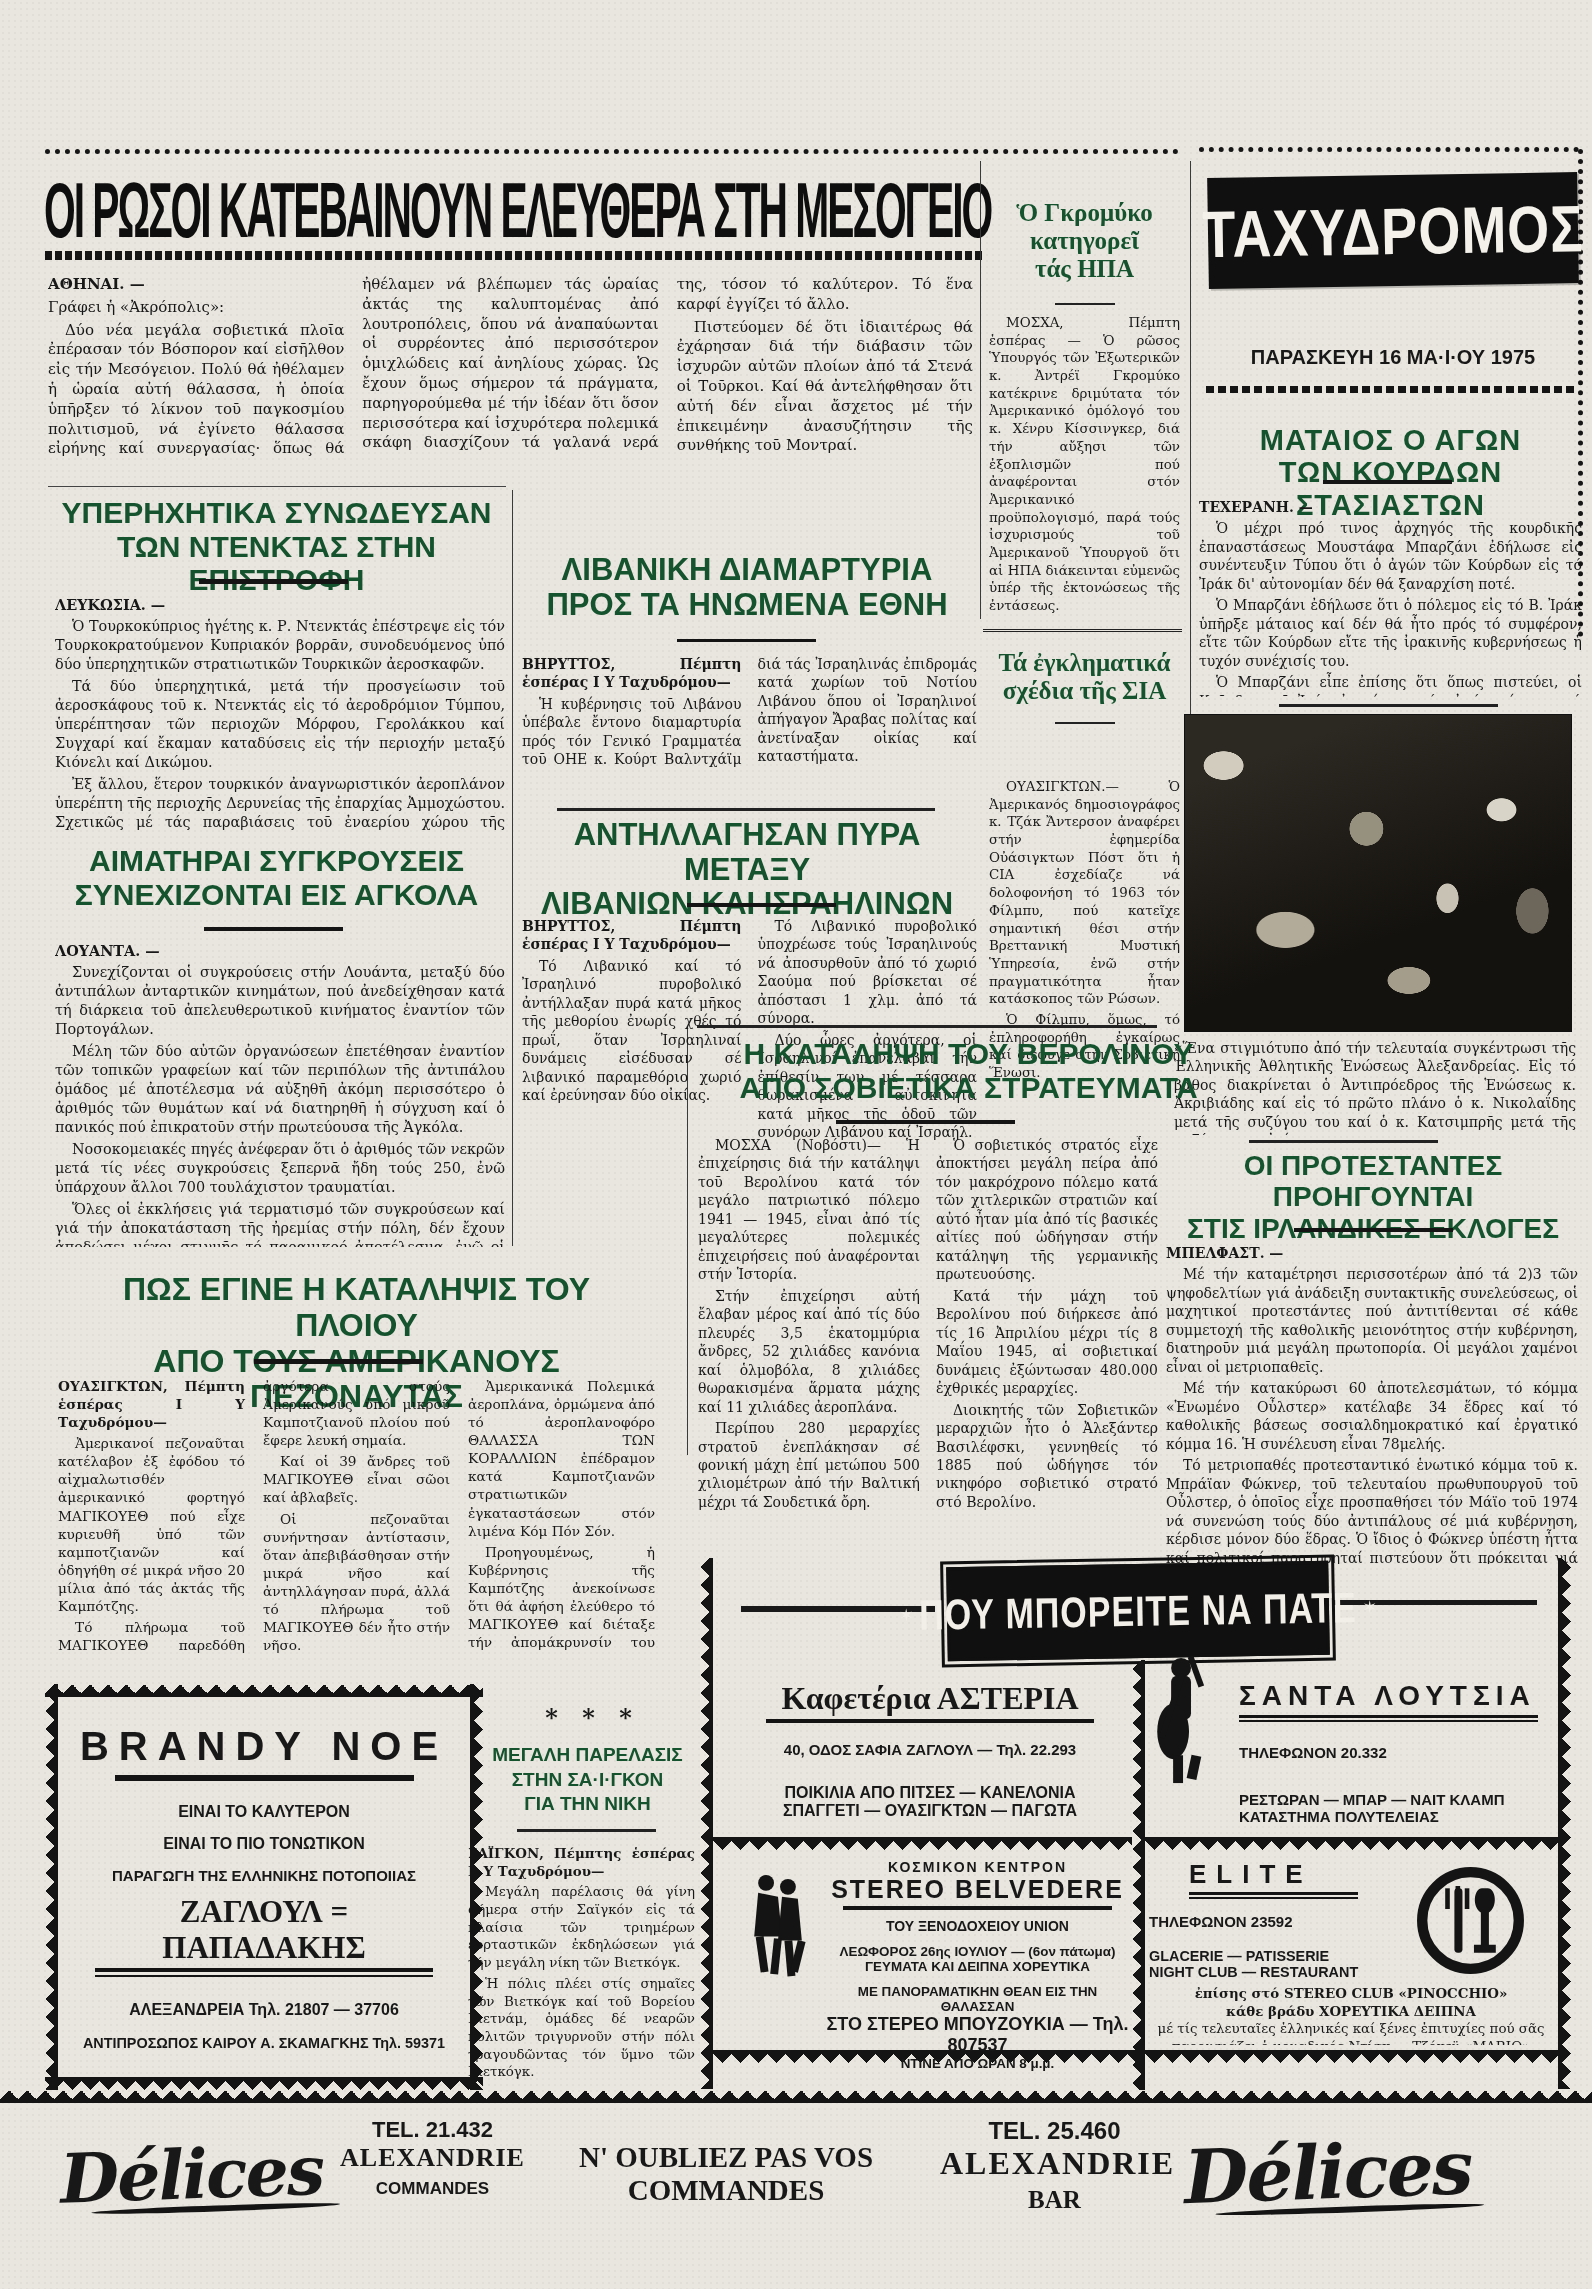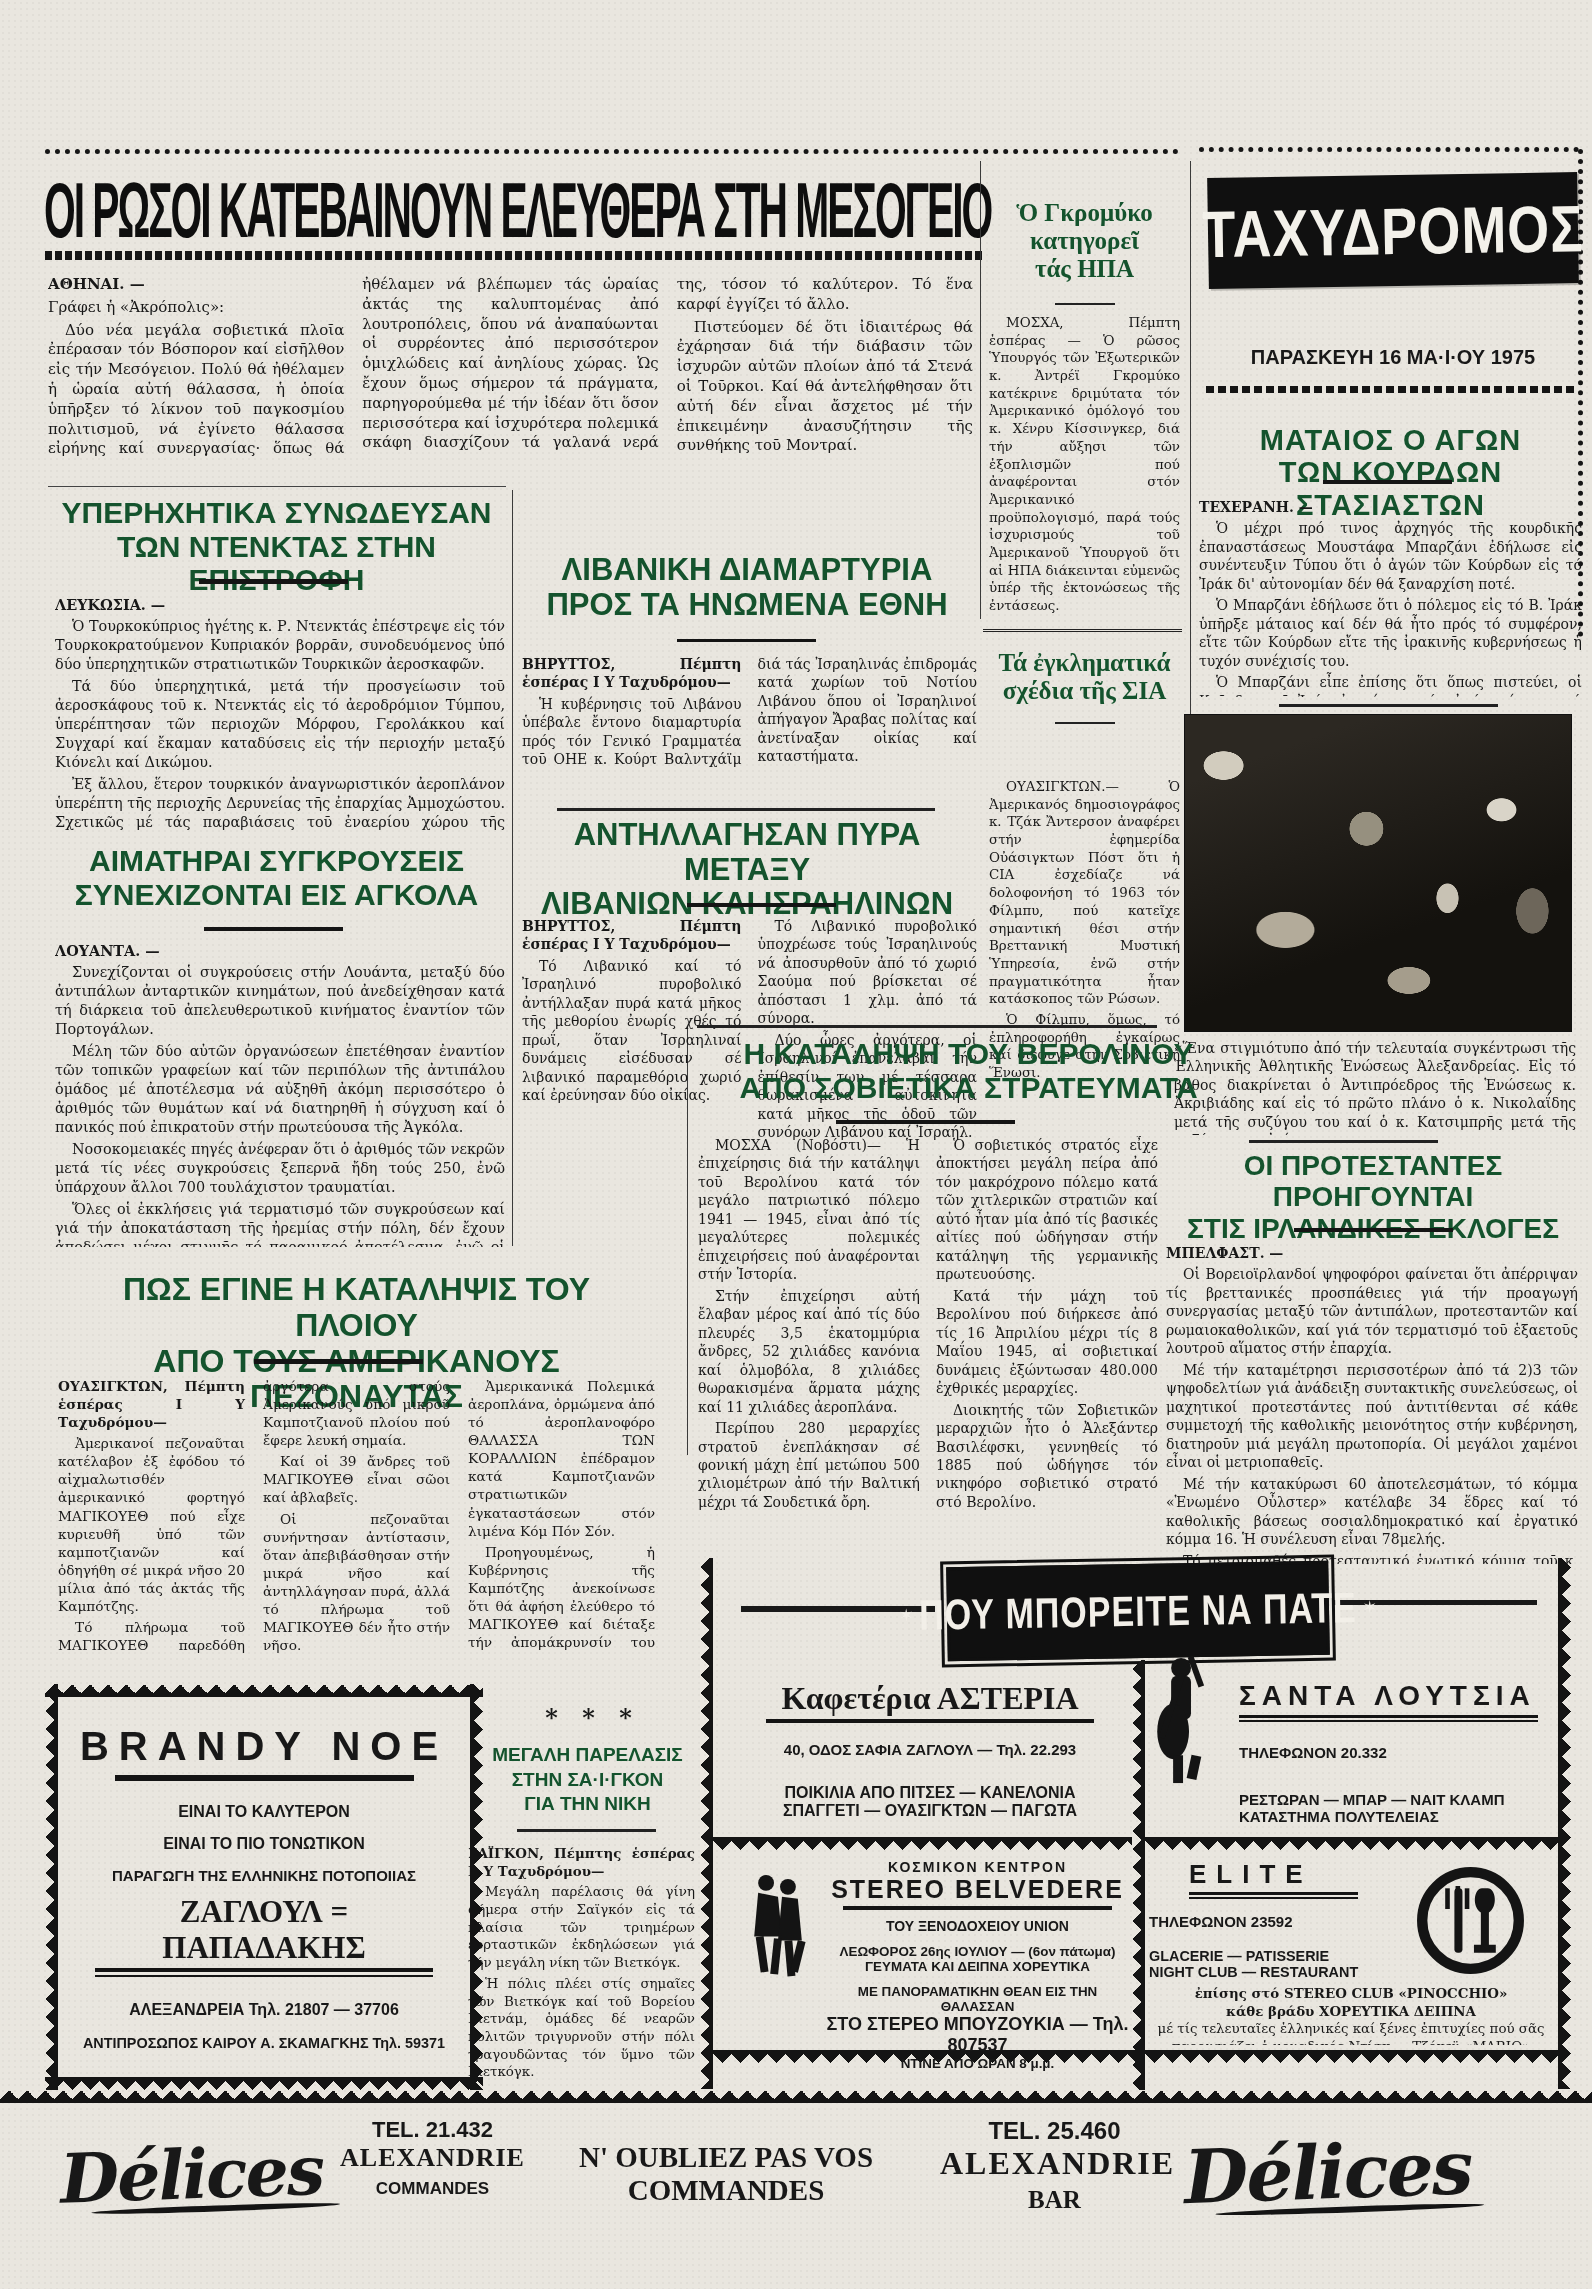--- a/index.html
+++ b/index.html
@@ -112,21 +112,20 @@
 <div class="abs hrule" style="left:1279px;top:704px;width:219px;border-top:3px solid #222;"></div>
 <div class="abs photo-box" style="left:1184px;top:714px;width:386px;height:316px;"></div>
 <div class="abs body-txt" style="left:1174px;top:1039px;width:402px;height:96px;font-size:14px;">«Ἕνα στιγμιότυπο ἀπό τήν τελευταία συγκέντρωσι τῆς Ἑλληνικῆς Ἀθλητικῆς Ἑνώσεως Ἀλεξανδρείας. Εἰς τό βάθος διακρίνεται ὁ Ἀντιπρόεδρος τῆς Ἑνώσεως κ. Ἀκριβιάδης καί εἰς τό πρῶτο πλάνο ὁ κ. Νικολαΐδης μετά τῆς συζύγου του καί ὁ κ. Κατσιμπρῆς μετά τῆς συζύγου του ἐπίσης.»</div>
 
 <div class="abs hrule" style="left:1249px;top:1140px;width:189px;border-top:3px solid #222;"></div>
 <div class="abs hl" style="left:1162px;top:1150px;width:422px;font-size:28px;">ΟΙ ΠΡΟΤΕΣΤΑΝΤΕΣ ΠΡΟΗΓΟΥΝΤΑΙ
 ΣΤΙΣ ΙΡΛΑΝΔΙΚΕΣ ΕΚΛΟΓΕΣ</div>
 <div class="abs underbar" style="left:1294px;top:1228px;width:159px;"></div>
 <div class="abs body-txt" style="left:1166px;top:1244px;width:412px;height:320px;font-size:14px;">
   <p class="dl">ΜΠΕΛΦΑΣΤ. —</p>
-  <p>Οἱ Βορειοϊρλανδοί ψηφοφόροι φαίνεται ὅτι ἀπέρριψαν τίς βρεττανικές προσπάθειες γιά τήν προαγωγή συνεργασίας μεταξύ τῶν ἀντιπάλων, προτεσταντῶν καί ρωμαιοκαθολικῶν, καί γιά τόν τερματισμό τοῦ ἑξαετοῦς λουτροῦ αἵματος στήν ἐπαρχία.</p>
   <p>Μέ τήν καταμέτρησι περισσοτέρων ἀπό τά 2)3 τῶν ψηφοδελτίων γιά ἀνάδειξη συντακτικῆς συνελεύσεως, οἱ μαχητικοί προτεστάντες πού ἀντιτίθενται σέ κάθε συμμετοχή τῆς καθολικῆς μειονότητος στήν κυβέρνηση, διατηροῦν μιά μεγάλη πρωτοπορία. Οἱ μεγάλοι χαμένοι εἶναι οἱ μετριοπαθεῖς.</p>
   <p>Μέ τήν κατακύρωσι 60 ἀποτελεσμάτων, τό κόμμα «Ἑνωμένο Οὖλστερ» κατέλαβε 34 ἕδρες καί τό καθολικῆς βάσεως σοσιαλδημοκρατικό καί ἐργατικό κόμμα 16. Ἡ συνέλευση εἶναι 78μελής.</p>
   <p>Τό μετριοπαθές προτεσταντικό ἑνωτικό κόμμα τοῦ κ. Μπράϊαν Φώκνερ, τοῦ τελευταίου πρωθυπουργοῦ τοῦ Οὖλστερ, ὁ ὁποῖος εἶχε προσπαθήσει τόν Μάϊο τοῦ 1974 νά συνενώση τούς δύο ἀντιπάλους σέ μιά κυβέρνηση, κέρδισε μόνον δύο ἕδρας. Ὁ ἴδιος ὁ Φώκνερ ὑπέστη ἧττα καί πολιτικοί παρατηρηταί πιστεύουν ὅτι πρόκειται γιά τό τέλος τῆς στασιοδρομίας του.</p>
 </div>
 
 <div class="abs body-txt cols3" style="left:48px;top:275px;width:925px;height:205px;font-size:15px;">
   <p class="dl">ΑΘΗΝΑΙ. —</p>
   <p style="text-indent:0;">Γράφει ἡ «Ἀκρόπολις»:</p>
   <p>Δύο νέα μεγάλα σοβιετικά πλοῖα ἐπέρασαν τόν Βόσπορον καί εἰσῆλθον εἰς τήν Μεσόγειον. Πολύ θά ἠθέλαμεν ἡ ὡραία αὐτή θάλασσα, ἡ ὁποία ὑπῆρξεν τό λίκνον τοῦ παγκοσμίου πολιτισμοῦ, νά ἐγίνετο θάλασσα εἰρήνης καί συνεργασίας· ὅπως θά ἠθέλαμεν νά βλέπωμεν τάς ὡραίας ἀκτάς της καλυπτομένας ἀπό λουτροπόλεις, ὅπου νά ἀναπαύωνται οἱ συρρέοντες ἀπό περισσότερον ὁμιχλώδεις καί ἀνηλίους χώρας. Ὡς ἔχουν ὅμως σήμερον τά πράγματα, παρηγορούμεθα μέ τήν ἰδέαν ὅτι ὅσον περισσότερα καί ἰσχυρότερα πολεμικά σκάφη διασχίζουν τά γαλανά νερά της, τόσον τό καλύτερον. Τό ἕνα καρφί ἐγγίζει τό ἄλλο.</p>
   <p>Πιστεύομεν δέ ὅτι ἰδιαιτέρως θά ἐχάρησαν διά τήν διάβασιν τῶν ἰσχυρῶν αὐτῶν πλοίων ἀπό τά Στενά οἱ Τοῦρκοι. Καί θά ἀντελήφθησαν ὅτι αὐτή δέν εἶναι ἄσχετος μέ τήν ἐπικειμένην ἀνασυζήτησιν τῆς συνθήκης τοῦ Μοντραί.</p>

